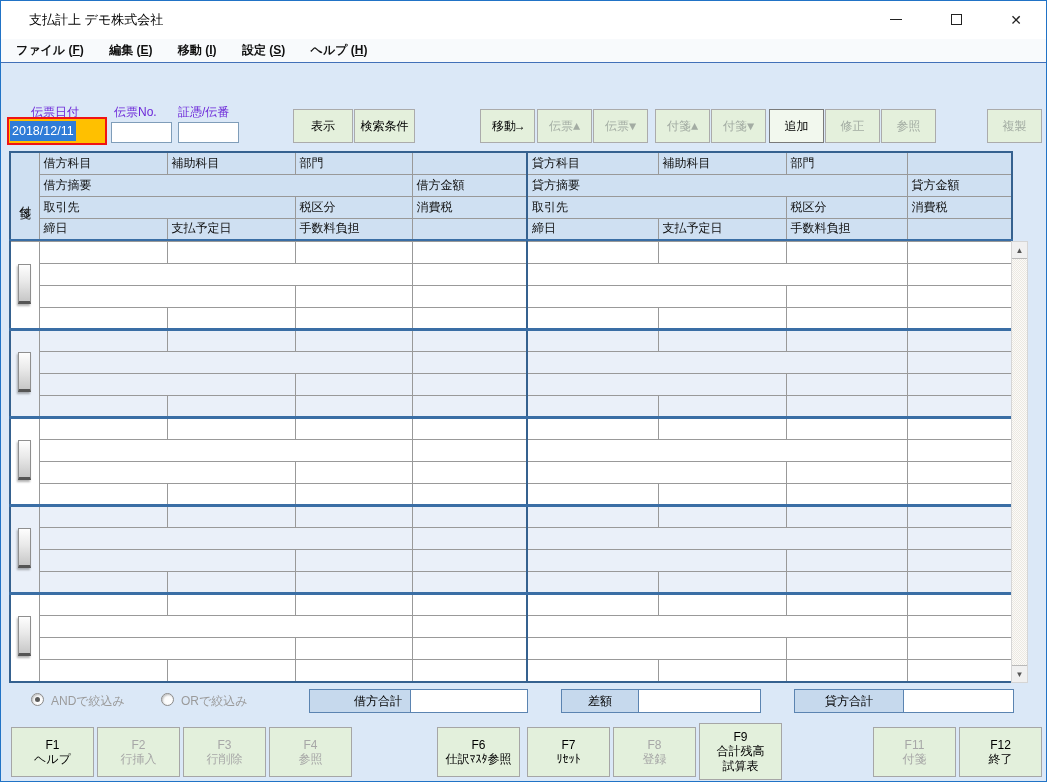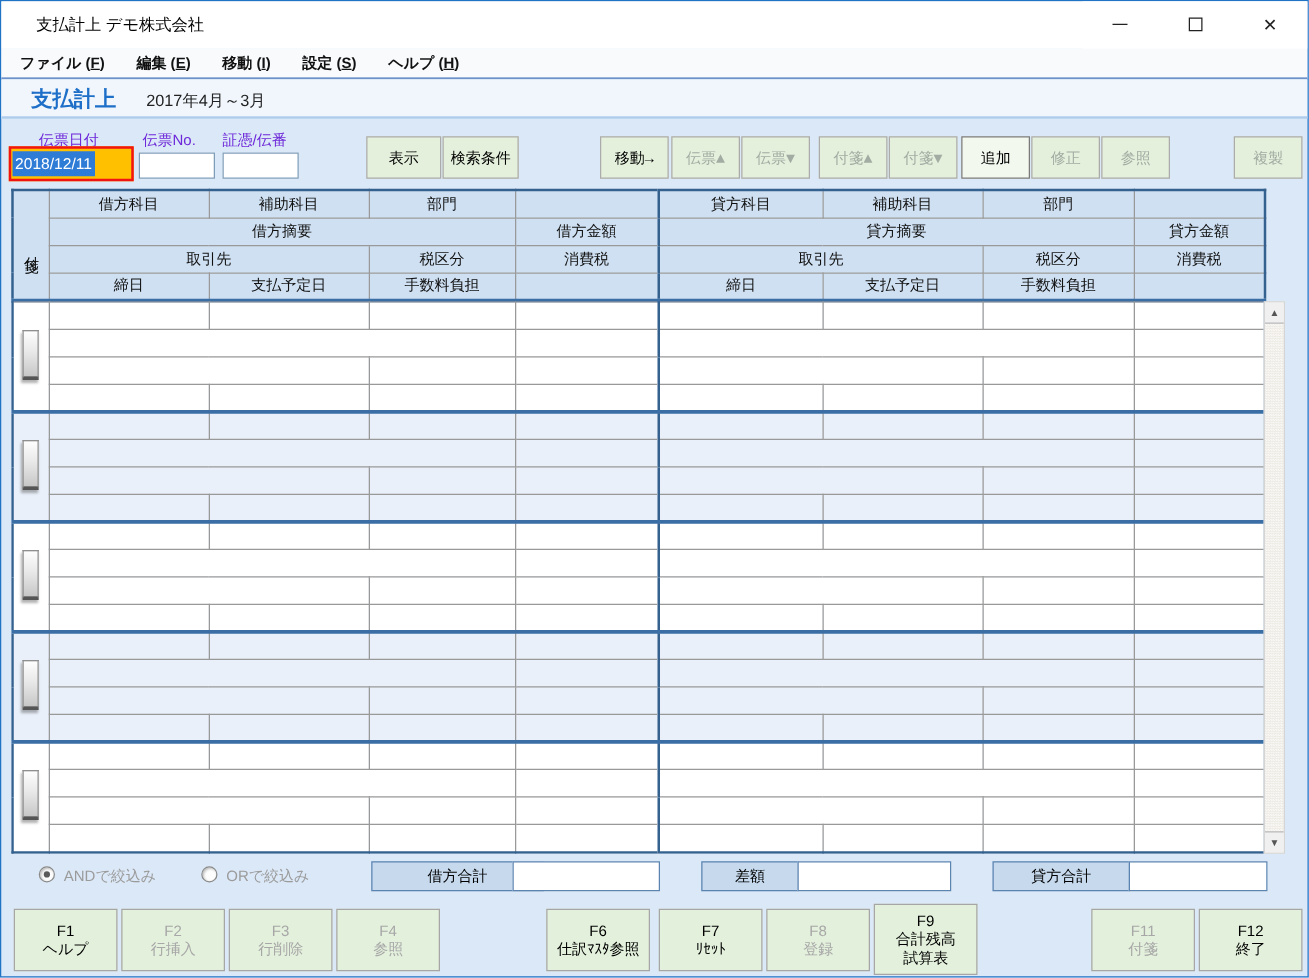--- a/index.html
+++ b/index.html
@@ -45,21 +45,21 @@
   .gbtn.disabled { color:#A3ACA3; }
   .gbtn.active { background:#F2F8EE; border-color:#7a7a7a; }
   .tb { top:108px; height:34px; }
 
   
   .grid { position:absolute; left:8px; top:150px; width:1002px; border-collapse:collapse;
           table-layout:fixed; }
   .grid td { border:1px solid #999; height:22px; padding:0 4px; overflow:hidden; font-size:12px; }
   .grid { border:2px solid #35618F; }
   .grid thead { border-bottom:3px solid #3A6EA5; }
-  .grid thead td { background:#CFE0F2; text-align:center; color:#111; }
+  .grid thead td { background:#CFE0F2; color:#111; }
   .grid td.mid { border-left:2px solid #35618F; }
   .grid td.tagcol { text-align:center; vertical-align:middle; }
   .vtext { writing-mode:vertical-rl; text-orientation:upright; letter-spacing:2px; display:inline-block; }
 
   .bodywrap { position:absolute; left:8px; top:240px; width:1002px; height:442px; overflow:hidden; }
   .grid2 { width:1002px; border-collapse:collapse; table-layout:fixed;
            border:2px solid #35618F; border-top:none; }
   .grid2 td { border:1px solid #999; height:22px; padding:0 4px; }
   .grid2 td.mid { border-left:2px solid #35618F; }
   .grid2 tbody.block td { background:#fff; }
@@ -111,24 +111,20 @@
   </div>
 
   <div class="menubar">
     <span class="menu-item"><span>ファイル (</span><u>F</u><span>)</span></span>
     <span class="menu-item"><span>編集 (</span><u>E</u><span>)</span></span>
     <span class="menu-item"><span>移動 (</span><u>I</u><span>)</span></span>
     <span class="menu-item"><span>設定 (</span><u>S</u><span>)</span></span>
     <span class="menu-item"><span>ヘルプ (</span><u>H</u><span>)</span></span>
   </div>
 
-  <div class="pageheader">
-    <span class="ptitle">支払計上</span>
-    <span class="period">2017年4月～3月</span>
-  </div>
 
   <span class="field-label" style="left:30px;">伝票日付</span>
   <span class="field-label" style="left:113px;">伝票No.</span>
   <span class="field-label" style="left:177px;text-align:center;">証憑/伝番</span>
 
   <div class="date-field">
     <span class="sel">2018/12/11</span>
   </div>
   <input class="txt-input" style="left: 110px; width: 61px;" value="">
   <input class="txt-input" style="left: 177px; width: 61px;" value="">
@@ -408,21 +404,21 @@
     <div class="sb-arrow sb-down">▼</div>
   </div>
 
   <span class="radio" style="left:30px; top:692px;">
       <span class="dot"></span>
     </span>
   <span class="radio-label" style="left:50px; top:692px; position:absolute;">ANDで絞込み</span>
   <span class="radio" style="left:160px; top:692px;"></span>
   <span class="radio-label" style="left:180px; top:692px; position:absolute;">ORで絞込み</span>
 
-  <div class="tot-label" style="left:296px; width:138px;">借方合計</div>
+  <div class="tot-label" style="left:308px; width:138px;">借方合計</div>
   <div class="tot-value" style="left:409px; width:118px;"></div>
   <div class="tot-label" style="left:560px; width:78px;">差額</div>
   <div class="tot-value" style="left:637px; width:123px;"></div>
   <div class="tot-label" style="left:793px; width:110px;">貸方合計</div>
   <div class="tot-value" style="left:902px; width:111px;"></div>
 
   <button class="fnbtn" style="left:10px;">
       <span>F1</span>
       <span class="fl">ヘルプ</span>
     </button>

